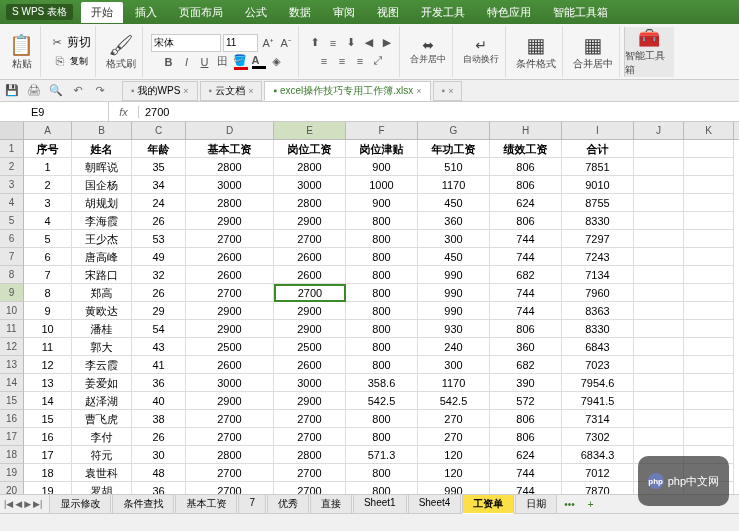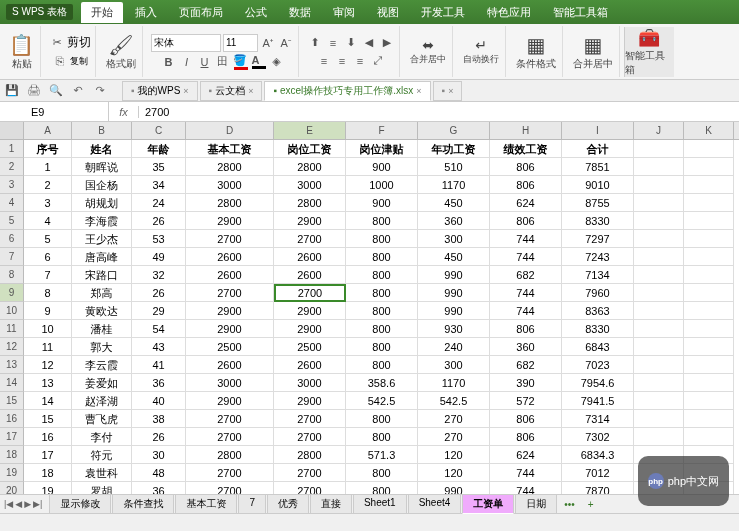--- a/index.html
+++ b/index.html
@@ -52,21 +52,21 @@
     .cell.header { font-weight: bold; }
     .cell.selected { border: 2px solid #3a8a2a; line-height: 14px; }
     .cA { width: 48px; } .cB { width: 60px; } .cC { width: 54px; } .cD { width: 88px; }
     .cE { width: 72px; } .cF { width: 72px; } .cG { width: 72px; } .cH { width: 72px; }
     .cI { width: 72px; } .cJ { width: 50px; } .cK { width: 50px; }
     
     .sheet-tabs { height: 19px; background: #f0f0f0; border-top: 1px solid #ccc; display: flex; align-items: center; padding: 0 4px; gap: 1px; font-size: 10px; }
     .sheet-nav { display: flex; gap: 2px; margin-right: 6px; }
     .sheet-nav span { cursor: pointer; color: #666; font-size: 9px; }
     .sheet-tab { padding: 2px 10px; border: 1px solid #ccc; background: #e8e8e8; cursor: pointer; }
-    .sheet-tab.active { background: #f0abfc; border-bottom: 1px solid #fff; font-weight: bold; }
+    .sheet-tab.active { background: #fde047; border-bottom: 1px solid #fff; font-weight: bold; }
     .sheet-add { padding: 2px 6px; color: #3a7a2a; cursor: pointer; }
     
     .statusbar { height: 18px; background: #f0f0f0; border-top: 1px solid #ccc; }
     
     .watermark { position: absolute; right: 10px; bottom: 25px; background: rgba(50,50,50,0.7); color: #fff; padding: 17px 10px; border-radius: 10px; font-size: 11px; display: flex; align-items: center; gap: 4px; }
     .watermark .phpico { background: #6c7cb8; border-radius: 50%; width: 16px; height: 16px; display: flex; align-items: center; justify-content: center; font-size: 8px; font-weight: bold; }
   </style>
 </head>
 <body>
 

